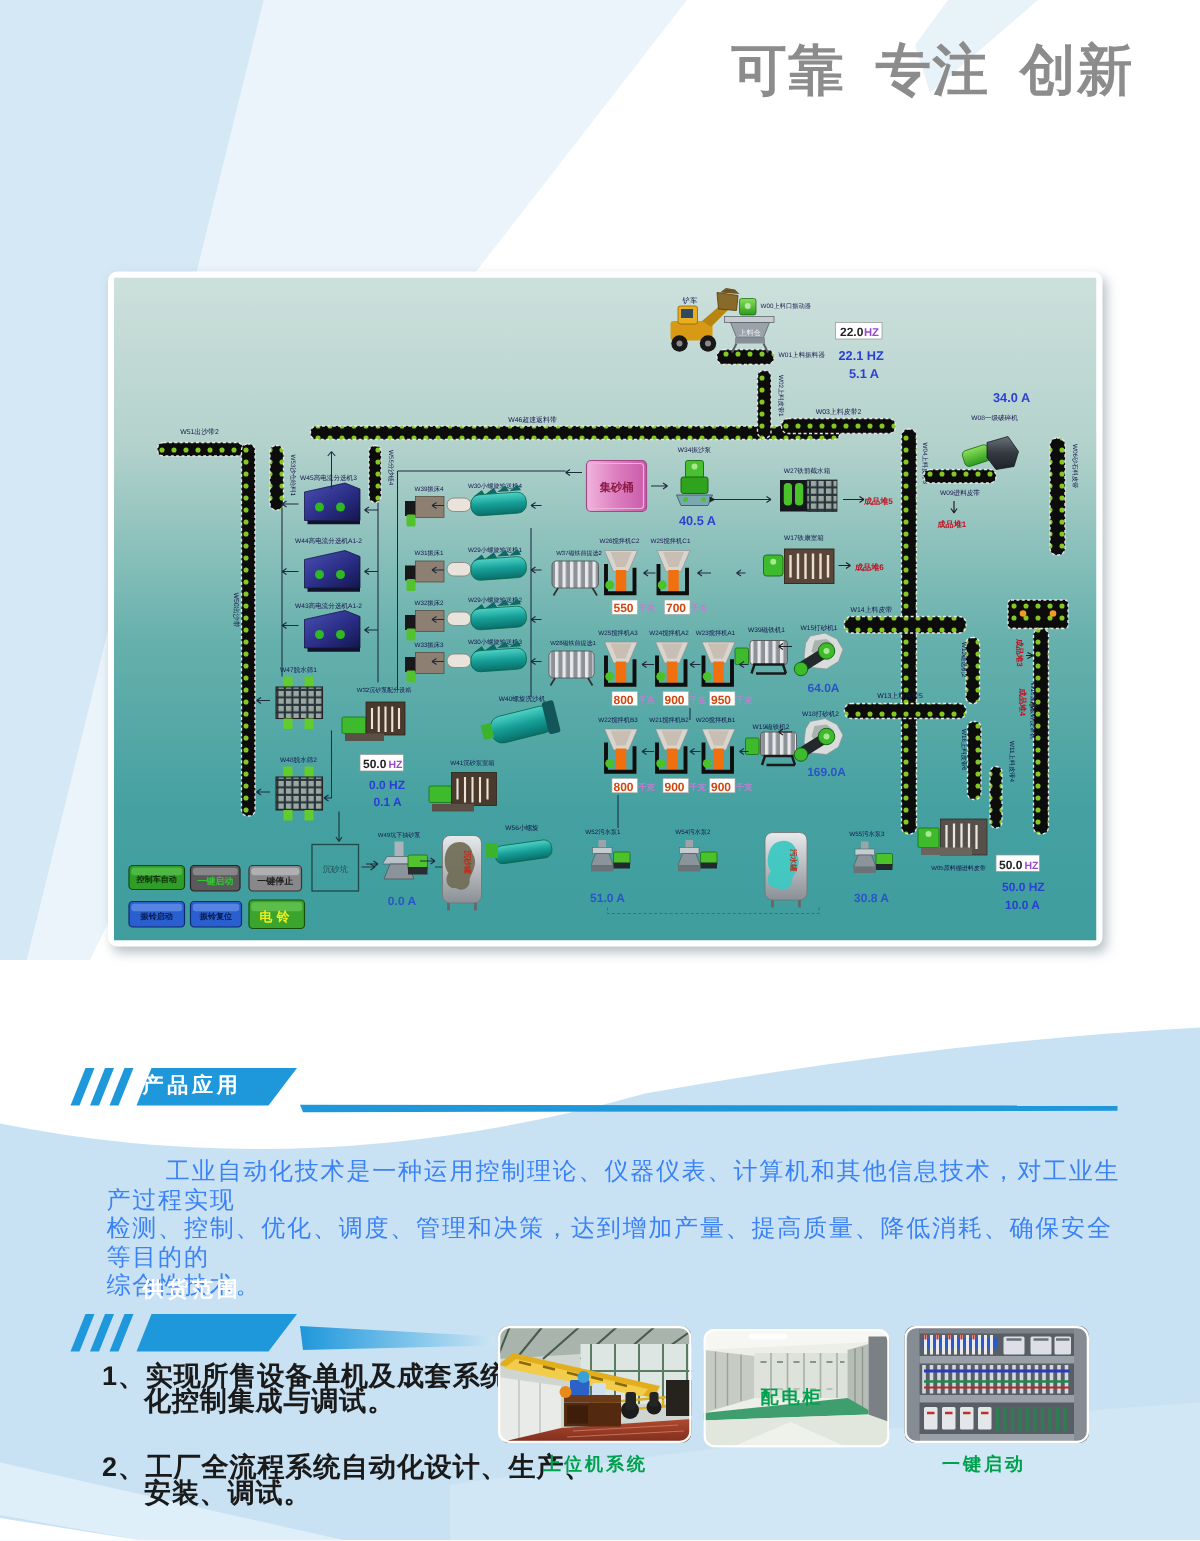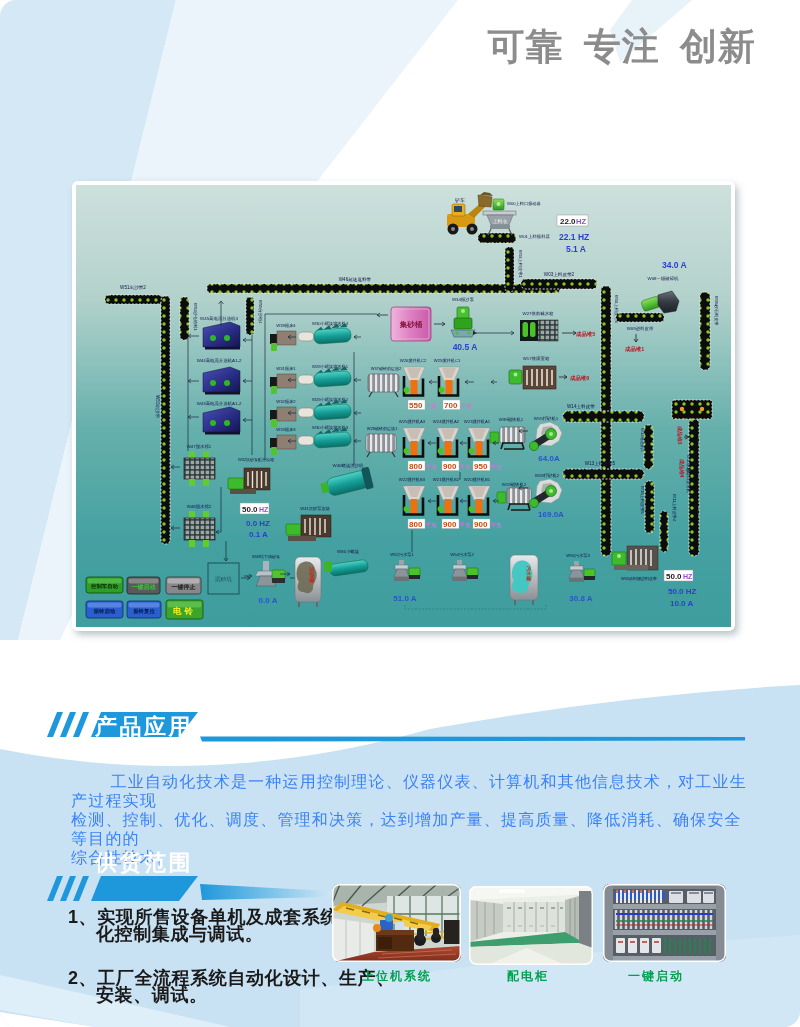--- a/index.html
+++ b/index.html
@@ -1,22 +1,22 @@
 <!DOCTYPE html>
 <html><head>
 <meta charset="utf-8">
 <style>
 html,body{margin:0;padding:0;}
 body{font-family:"Liberation Sans",sans-serif;}
-#page{position:relative;width:800px;height:1027px;background:#fff;overflow:hidden;border-radius:16px;}
+#page{position:relative;width:800px;height:1027px;background:#fff;overflow:hidden;}
 .abs{position:absolute;}
 #slogan{right:44px;top:22px;font-size:37px;font-weight:bold;color:#8c8c8c;letter-spacing:1px;word-spacing:9px;}
 #title{right:40px;top:91px;font-size:41px;font-weight:bold;color:#5bb3e9;letter-spacing:2px;}
 #panel{left:72px;top:181px;width:655px;height:442px;background:#fff;border:4px solid #fff;border-radius:6px;box-shadow:3px 4px 7px rgba(120,140,150,.5);}
-.hdrtxt{color:#fff;font-weight:bold;font-size:22px;letter-spacing:2.5px;line-height:1;}
+.hdrtxt{color:#fff;font-weight:bold;font-size:14px;letter-spacing:2.5px;line-height:1;}
 #hdr1txt{left:95px;top:716px;}
 #hdr2txt{left:95px;top:852px;}
 #para{left:71px;top:772px;width:680px;font-size:16px;line-height:19px;color:#3b82f6;letter-spacing:1.2px;}
 .li{font-size:18px;font-weight:bold;color:#1a1a1a;line-height:17px;letter-spacing:0.6px;}
 #li1{left:68px;top:909px;}
 #li2{left:68px;top:938px;margin-top:32px;}
 .cap{font-size:12px;font-weight:bold;color:#00a14e;letter-spacing:2px;}
 </style>
 </head>
 <body>
@@ -919,16 +919,16 @@
     <rect x="49" y="54" width="9" height="15" rx="1" fill="#e4e7ea"></rect>
     <path d="M15,58 h5 M27,58 h5 M39,58 h5 M51,58 h5" stroke="#b8342a" stroke-width="1.6"></path>
     <path d="M62,54 V70 M67,54 V70 M72,54 V70 M77,54 V70 M82,54 V70 M87,54 V70 M92,54 V70 M97,54 V70 M102,54 V70 M107,54 V70" stroke="#2e7e54" stroke-width="2.2"></path>
   </g>
   </g>
   <rect x="0.75" y="0.75" width="121.5" height="76.5" rx="7" fill="none" stroke="#ffffff" stroke-width="1.5"></rect>
 </svg>
 
 <div class="abs cap" style="left:362px;top:968px;">上位机系统</div>
 
-<div class="abs cap" style="left:507px;top:968px;text-align:right;">配电柜</div>
+<div class="abs cap" style="left:507px;top:923px;text-align:right;">配电柜</div>
 
 <div class="abs cap" style="left:628px;top:968px;">一键启动</div>
 </div>
 
 </body></html>

